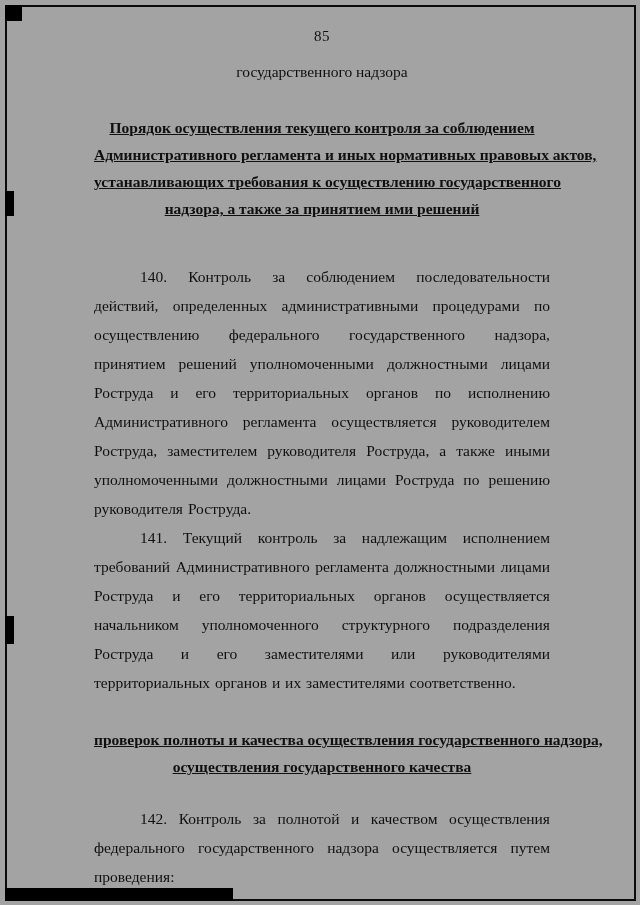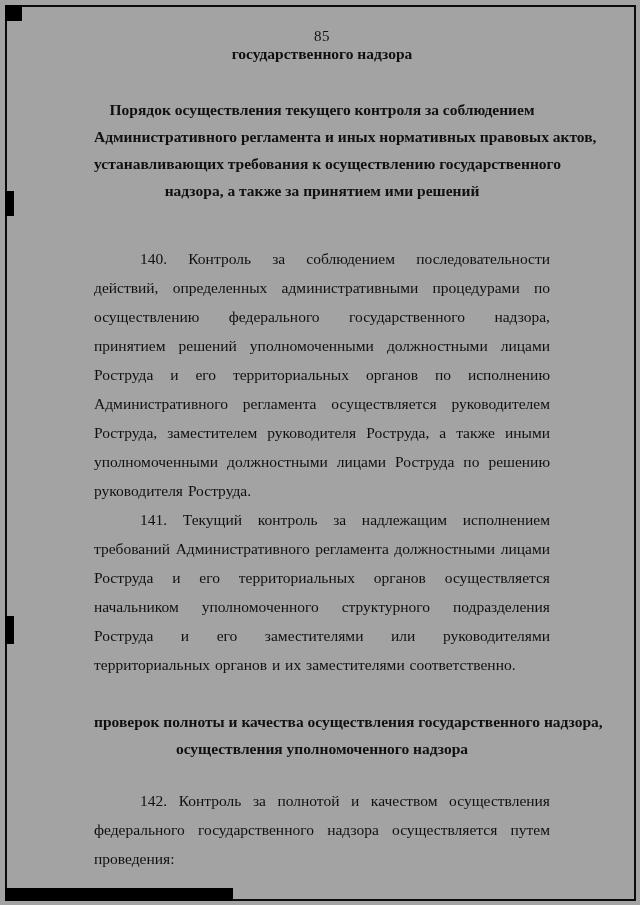--- a/index.html
+++ b/index.html
@@ -34,29 +34,31 @@
     left: 94px; top: 0;
     width: 456px;
   }
   .page-number {
     margin-top: 28px;
     text-align: center;
     font-size: 15px;
     letter-spacing: 0.5px;
   }
   .running-title {
+    margin-top: 18px;
     text-align: center;
-    font-weight: bold;
+    font-weight: normal;
     font-size: 15.5px;
   }
   .doc-heading {
     margin-top: 33px;
     text-align: center;
     font-weight: bold;
     font-size: 15.5px;
+    text-decoration: underline;
   }
   .doc-heading .h-line {
     line-height: 27px;
     white-space: nowrap;
   }
   .para {
     text-align: justify;
     text-indent: 46px;
     font-size: 15.5px;
     line-height: 29px;
@@ -91,19 +93,19 @@
       <div class="h-line">устанавливающих требования к осуществлению государственного</div>
       <div class="h-line">надзора, а также за принятием ими решений</div>
     </div>
 
     <div class="para para-140">140. Контроль за соблюдением последовательности действий, определенных административными процедурами по осуществлению федерального государственного надзора, принятием решений уполномоченными должностными лицами Роструда и его территориальных органов по исполнению Административного регламента осуществляется руководителем Роструда, заместителем руководителя Роструда, а также иными уполномоченными должностными лицами Роструда по решению руководителя Роструда.</div>
 
     <div class="para para-141">141. Текущий контроль за надлежащим исполнением требований Административного регламента должностными лицами Роструда и его территориальных органов осуществляется начальником уполномоченного структурного подразделения Роструда и его заместителями или руководителями территориальных органов и их заместителями соответственно.</div>
 
     <div class="doc-heading heading-2">
       <div class="h-line">проверок полноты и качества осуществления государственного надзора,</div>
-      <div class="h-line">осуществления уполномоченного надзора</div>
+      <div class="h-line">осуществления государственного качества</div>
     </div>
 
     <div class="para para-142">142. Контроль за полнотой и качеством осуществления федерального государственного надзора осуществляется путем проведения:</div>
 
   </div>
 </div>
 
 </body></html>

